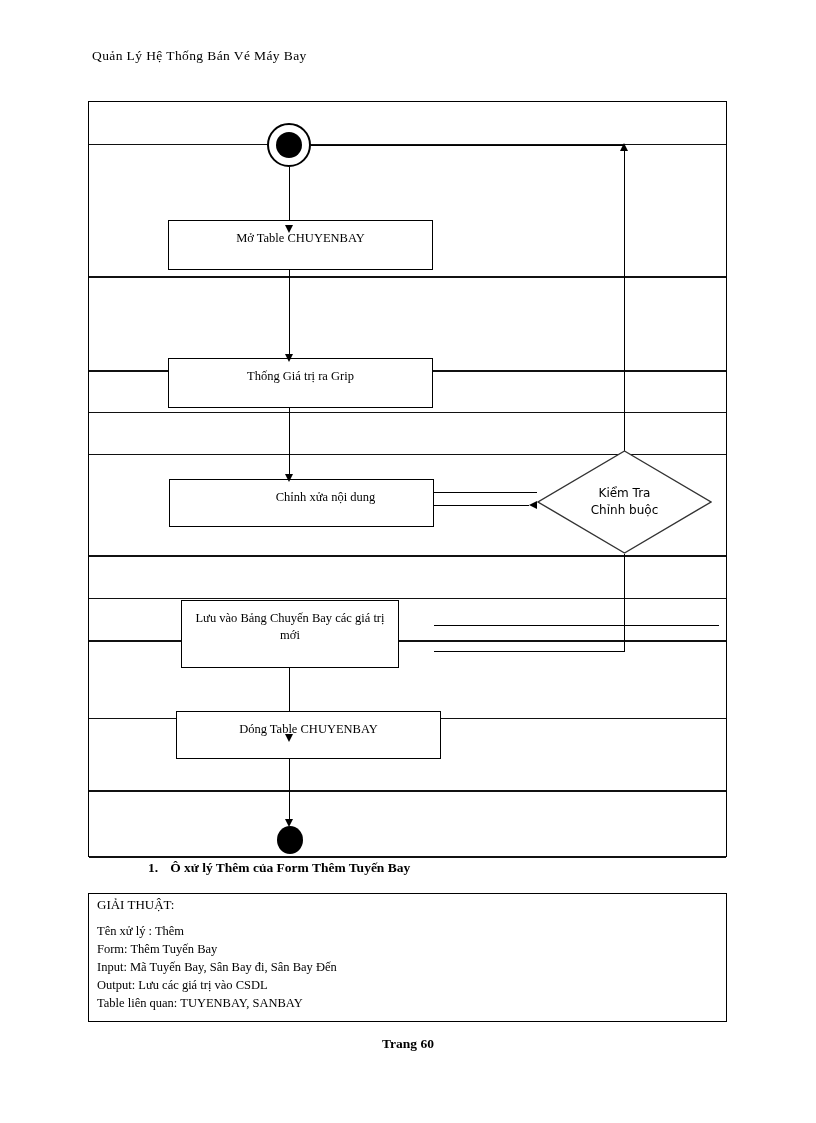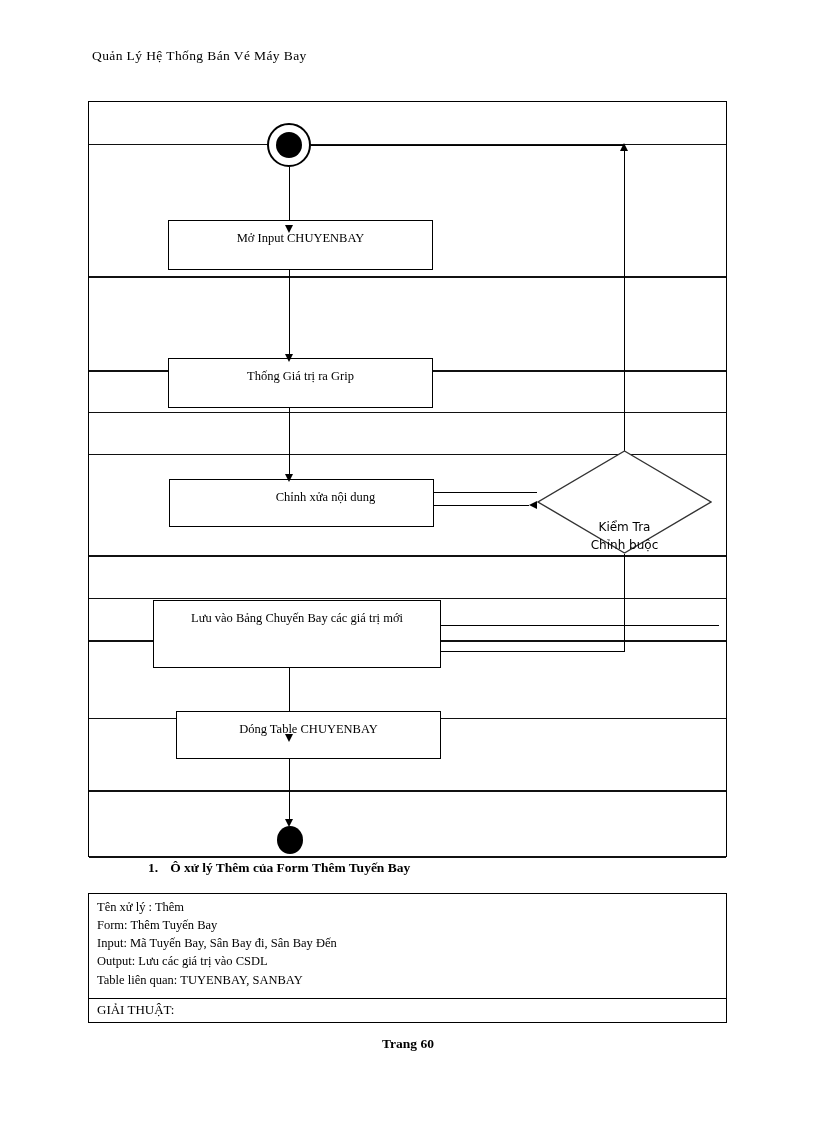--- a/index.html
+++ b/index.html
@@ -81,21 +81,21 @@
   }
   .decision svg { display: block; }
   .decision-label {
     position: absolute;
     left: 0; top: 0;
     width: 100%;
     height: 100%;
     display: flex;
     flex-direction: column;
     align-items: center;
-    justify-content: flex-end;
+    justify-content: center;
     font-family: "DejaVu Sans", "Liberation Sans", sans-serif;
     font-size: 12px;
     line-height: 1.45;
     pointer-events: none;
   }
 
   
   .start-node {
     position: absolute;
     width: 44px;
@@ -233,21 +233,21 @@
     <div class="start-node" style="left:178px; top:21px;"></div>
 
     <div class="conn-h" style="left:222px; top:43px; width:314px;"></div>
     <div class="conn-v" style="left:535px; top:43px; height:333px;"></div>
     <div class="arrow-up" style="left:531px; top:41px;"></div>
 
     <div class="conn-v" style="left:200px; top:65px; height:60px;"></div>
     <div class="arrow-down" style="left:196px; top:123px;"></div>
 
     <div class="act-box" style="left:79px; top:118px; width:265px; height:50px;">
-      <span>Mở Input CHUYENBAY</span>
+      <span>Mở Table CHUYENBAY</span>
     </div>
 
     <div class="conn-v" style="left:200px; top:168px; height:88px;"></div>
     <div class="arrow-down" style="left:196px; top:252px;"></div>
 
     <div class="act-box" style="left:79px; top:256px; width:265px; height:50px;">
       <span>Thống Giá trị ra Grip</span>
     </div>
 
     <div class="conn-v" style="left:200px; top:306px; height:70px;"></div>
@@ -268,21 +268,21 @@
       <div class="decision-label">
         <div>Kiểm Tra</div>
         <div>Chỉnh buộc</div>
       </div>
     </div>
 
     <div class="conn-v" style="left:535px; top:452px; height:98px;"></div>
     <div class="conn-h" style="left:345px; top:549px; width:191px;"></div>
     <div class="conn-h" style="left:345px; top:523px; width:285px;"></div>
 
-    <div class="act-box" style="left:64px; top:498px; width:288px; height:68px;">
+    <div class="act-box" style="left:92px; top:498px; width:218px; height:68px;">
       <span>Lưu vào Bảng Chuyến Bay các giá trị mới</span>
     </div>
 
     <div class="conn-v" style="left:200px; top:566px; height:70px;"></div>
     <div class="arrow-down" style="left:196px; top:632px;"></div>
 
     <div class="act-box" style="left:87px; top:609px; width:265px; height:48px;">
       <span>Dóng Table CHUYENBAY</span>
     </div>
 
@@ -293,31 +293,31 @@
 
   </div>
 
   <div class="caption">
     <span class="num">1.</span><span>Ô xử lý Thêm của Form Thêm Tuyến Bay</span>
   </div>
 
   <table class="info-table">
     <tbody>
         <tr>
+      <td class="info-cell algo-cell" style="border-bottom:none;">GIẢI THUẬT:</td>
+    </tr>
+    <tr>
       <td class="info-cell">
         <span class="line">Tên xử lý : Thêm</span>
         <span class="line">Form: Thêm Tuyến Bay</span>
         <span class="line">Input:  Mã Tuyến Bay, Sân Bay đi, Sân Bay Đến</span>
         <span class="line">Output: Lưu các giá trị vào CSDL</span>
         <span class="line">Table liên quan: TUYENBAY, SANBAY</span>
       </td>
     </tr>
-    <tr>
-      <td class="info-cell algo-cell" style="border-bottom:none;">GIẢI THUẬT:</td>
-    </tr>
   </tbody>
     </table>
 
   <div class="doc-footer">
     <span class="inner">Trang 60</span>
   </div>
 
 </div>
 
 </body></html>

